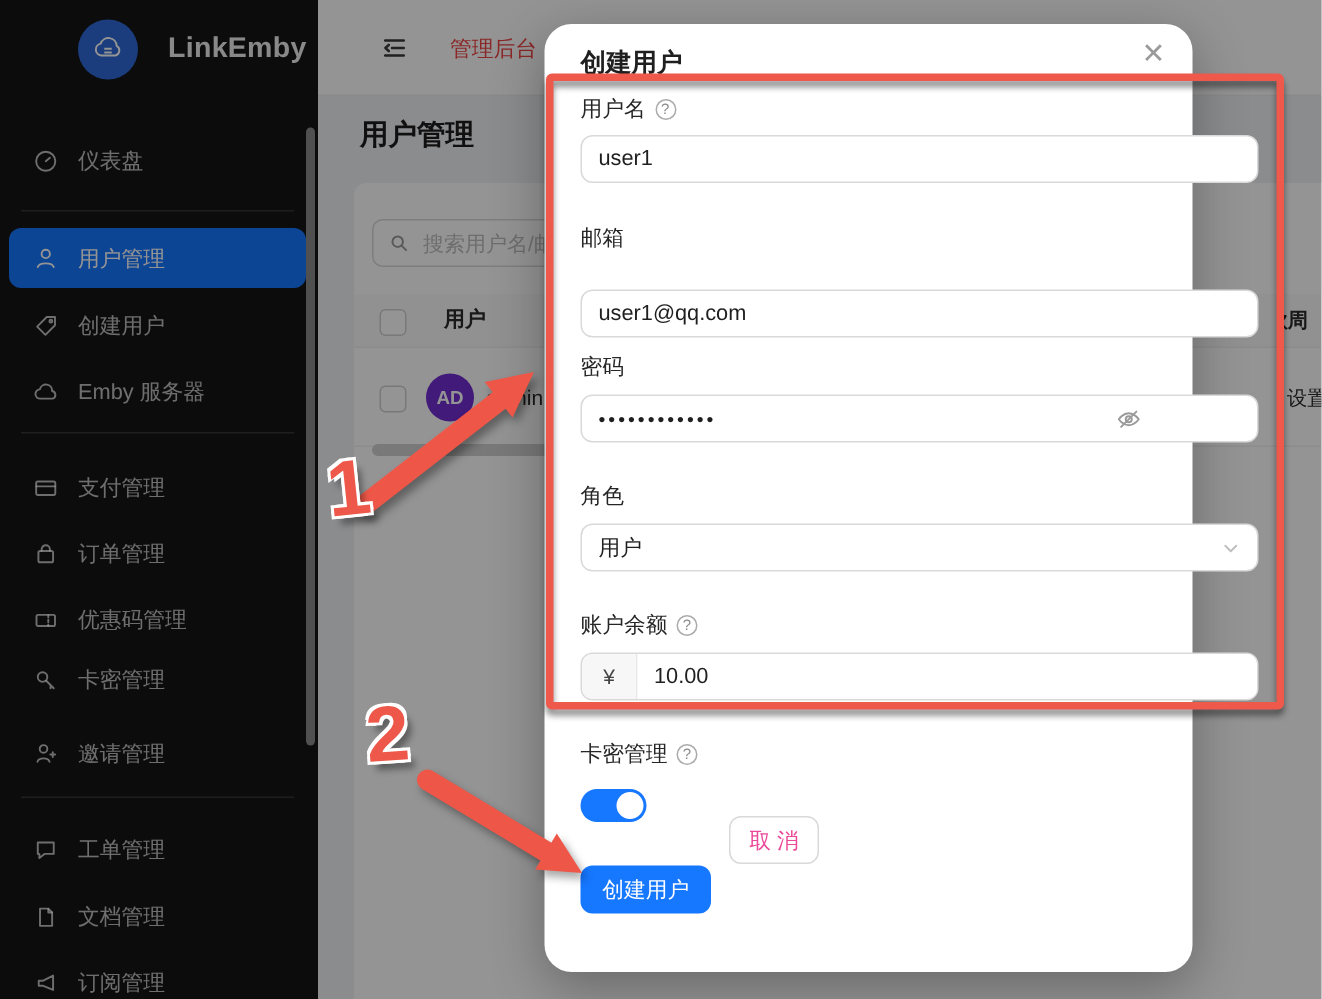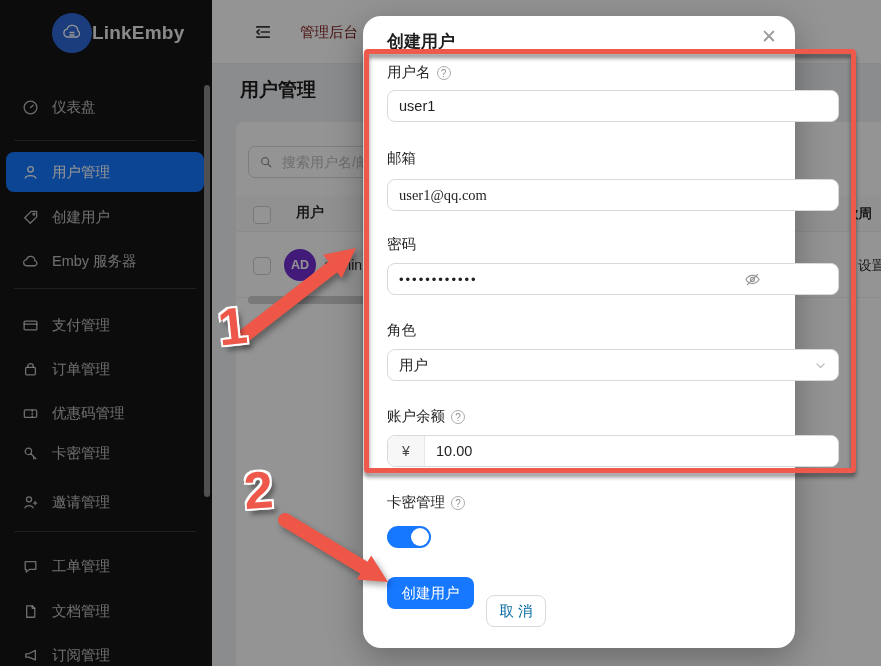--- a/index.html
+++ b/index.html
@@ -4,35 +4,35 @@
 <style>
   html,body{margin:0;padding:0;}
   body{width:881px;height:666px;overflow:hidden;position:relative;background:#fff;
        font-family:"Liberation Sans","DejaVu Sans",sans-serif;-webkit-font-smoothing:antialiased;}
 
   
   #app{position:absolute;inset:0;z-index:1;}
 
   
   #sidebar{position:absolute;left:0;top:0;width:212px;height:666px;background:#151515;}
-  .logo{position:absolute;top:13px;left:52px;display:flex;align-items:center;gap:0;}
+  .logo{position:absolute;top:13px;left:52px;display:flex;align-items:center;gap:20px;}
   .logo-badge{width:40px;height:40px;border-radius:50%;background:#2f6ad8;display:flex;align-items:center;justify-content:center;}
   .logo-badge svg{width:24px;height:24px;stroke:#fff;fill:none;stroke-width:1.3;}
   .brand{font-size:19px;font-weight:bold;color:#ededed;letter-spacing:.2px;}
   .sb-item{position:absolute;left:6px;width:198px;height:40px;border-radius:8px;display:flex;align-items:center;gap:13px;
            padding:0 16px;box-sizing:border-box;color:rgba(255,255,255,.72);font-size:14.5px;cursor:pointer;}
   .sb-item svg{width:17px;height:17px;flex:none;stroke:currentColor;fill:none;stroke-width:1.2;stroke-linecap:round;stroke-linejoin:round;}
   .sb-item.active{background:#1677ff;color:#fff;}
   .sb-div{position:absolute;left:14px;width:182px;height:1px;background:rgba(255,255,255,.14);}
   .sb-scroll{position:absolute;right:2px;top:85px;width:6px;height:412px;border-radius:3px;background:rgba(255,255,255,.5);}
 
   
   #topbar{position:absolute;left:212px;top:0;width:669px;height:64px;background:#fff;border-bottom:1px solid #ededed;box-sizing:border-box;}
   .fold-icon{position:absolute;left:42px;top:23px;width:18px;height:18px;stroke:#3a3a3a;fill:none;stroke-width:1.5;stroke-linecap:round;stroke-linejoin:round;cursor:pointer;}
-  .crumb{position:absolute;left:88px;top:23px;font-size:14.5px;color:#7f1d1d;}
+  .crumb{position:absolute;left:88px;top:23px;font-size:14.5px;color:#ef4444;}
   #content{position:absolute;left:212px;top:64px;width:669px;height:602px;background:#f0f1f4;}
   .page-h{position:absolute;left:28px;top:13px;font-size:19px;font-weight:bold;color:#1d1d1d;}
   .card{position:absolute;left:24px;top:58px;width:645px;height:544px;background:#fff;border-radius:8px 0 0 0;overflow:hidden;}
   .search{position:absolute;left:12px;top:24px;width:252px;height:32px;border:1px solid #d9d9d9;border-radius:7px;background:#fff;
           display:flex;align-items:center;gap:7px;padding:0 10px;box-sizing:border-box;}
   .search svg{width:14px;height:14px;stroke:#9a9a9a;fill:none;stroke-width:1.5;stroke-linecap:round;flex:none;}
   .search input{border:none;outline:none;flex:1;min-width:0;font-size:14px;color:#333;background:transparent;}
   .search input::placeholder{color:#bdbdbd;}
   .thead{position:absolute;left:0;top:74px;width:645px;height:36px;background:#fafafa;border-bottom:1px solid #efefef;box-sizing:border-box;}
   .trow{position:absolute;left:0;top:110px;width:645px;height:66px;border-bottom:1px solid #f2f2f2;box-sizing:border-box;}
@@ -67,21 +67,21 @@
   .igroup{position:absolute;left:24px;width:452px;height:32px;border:1px solid #d9d9d9;border-radius:8px;box-sizing:border-box;
           display:flex;overflow:hidden;background:#fff;}
   .iaddon{width:36px;background:#f7f7f7;border-right:1px solid #e8e8e8;display:flex;align-items:center;justify-content:center;
           font-size:14px;color:#444;flex:none;}
   .igroup input{border:none;outline:none;flex:1;min-width:0;padding:0 11px;font-size:14.5px;color:#1f1f1f;font-family:inherit;}
   .switch{position:absolute;left:24px;top:510px;width:44px;height:22px;border-radius:11px;background:#1677ff;cursor:pointer;}
   .switch .knob{position:absolute;right:2px;top:2px;width:18px;height:18px;border-radius:50%;background:#fff;}
   .btn{position:absolute;height:32px;border-radius:8px;font-size:14.5px;display:flex;align-items:center;justify-content:center;
        cursor:pointer;box-sizing:border-box;font-family:inherit;}
   .btn-primary{left:24px;top:561px;width:87px;background:#1677ff;color:#fff;border:none;}
-  .btn-default{left:123px;top:579px;width:60px;background:#fff;color:#0369a1;border:1px solid #d9d9d9;}
+  .btn-default{left:123px;top:528px;width:60px;background:#fff;color:#ec4899;border:1px solid #d9d9d9;}
 
   
   #red-rect{position:absolute;left:364px;top:49px;width:492px;height:424px;border:5px solid #ee594c;border-radius:4px;
             box-sizing:border-box;z-index:30;filter:drop-shadow(0 4px 2px rgba(0,0,0,.45));pointer-events:none;}
   .ann-arrow{position:absolute;z-index:31;filter:drop-shadow(3px 4px 3px rgba(0,0,0,.35));pointer-events:none;}
   .ann-num{position:absolute;z-index:31;font-size:52px;font-weight:900;color:#ee584a;line-height:1;
            text-shadow:-2px -2px 0 #fff,2px -2px 0 #fff,-2px 2px 0 #fff,2px 2px 0 #fff,4px 6px 5px rgba(0,0,0,.4);
            pointer-events:none;}
 </style>
 </head>
@@ -252,21 +252,21 @@
 
   <div class="f-label" style="top:47px">
     <span>用户名</span>
       <span class="help"></span>
   </div>
   <input class="f-input" style="top: 74px;" value="user1">
 
   <div class="f-label" style="top:133px">
     <span>邮箱</span>
   </div>
-  <input class="f-input" style="top: 163px; font-family: Liberation Serif, serif;" value="user1@qq.com">
+  <input class="f-input" style="top: 177px;" value="user1@qq.com">
 
   <div class="f-label" style="top:219px">
     <span>密码</span>
   </div>
   <input class="f-input pw" style="top: 247px;" value="••••••••••••">
   <svg class="suffix-ico" style="right:34px;top:255px" viewBox="0 0 16 16">
     <path d="M1.8 8s2.4-3.8 6.2-3.8S14.2 8 14.2 8s-2.4 3.8-6.2 3.8S1.8 8 1.8 8z"></path>
       <circle cx="8" cy="8" r="1.9"></circle>
       <path d="M3.2 12.8L12.8 3.2"></path>
   </svg>

